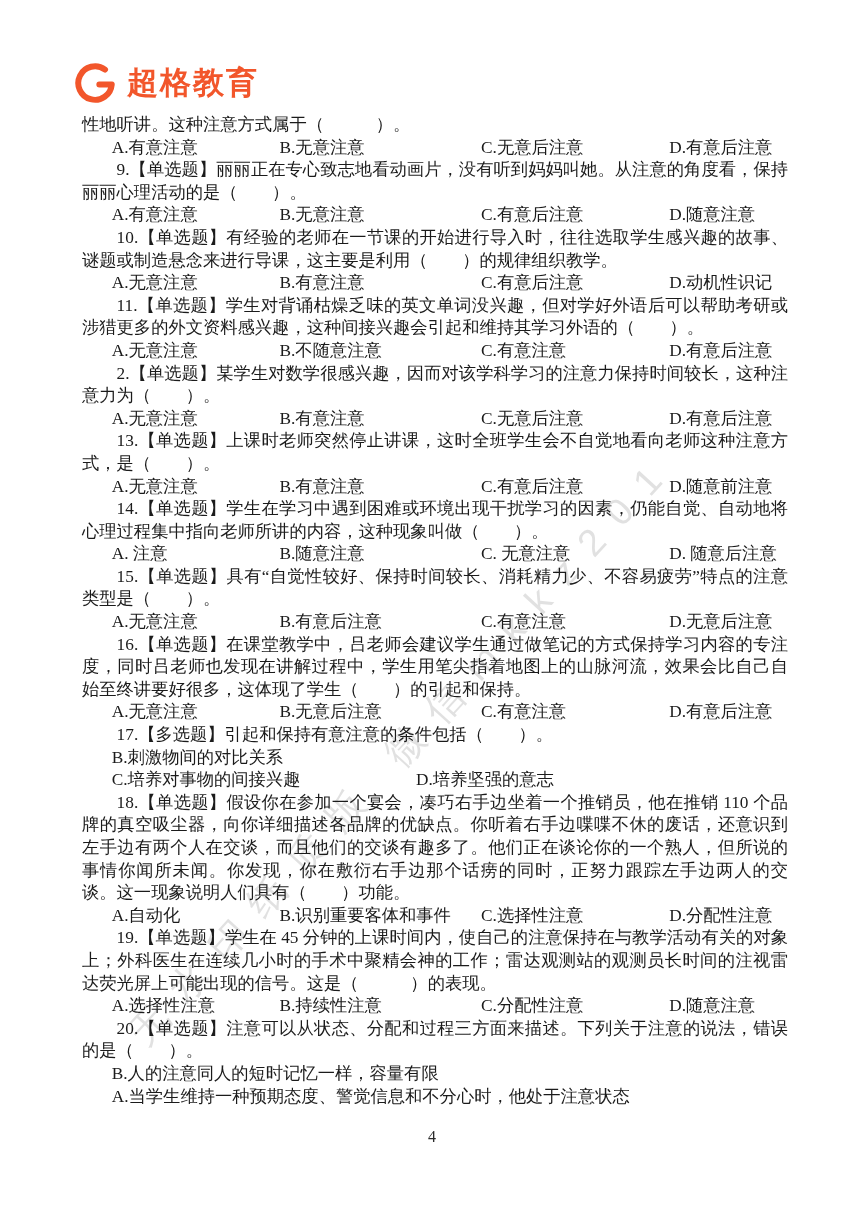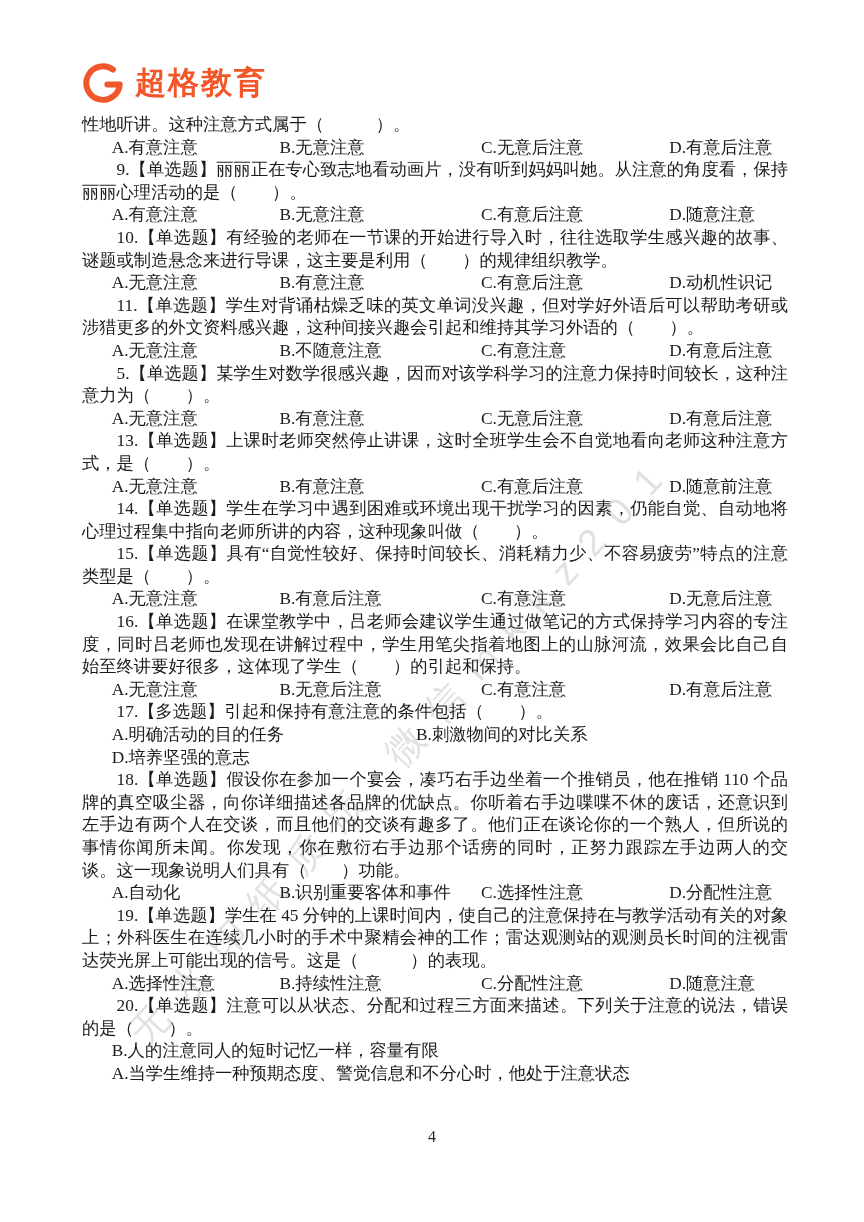--- a/index.html
+++ b/index.html
@@ -13,21 +13,21 @@
   
   .wm{
     position:absolute;left:118px;top:1022px;
     transform:rotate(-47.5deg);transform-origin:0 0;
     font-family:"Liberation Sans","DejaVu Sans",sans-serif;
     font-size:38px;letter-spacing:20px;white-space:nowrap;
     color:rgba(90,90,90,0.18);pointer-events:none;z-index:1;
   }
 
   
-  header{position:absolute;left:80px;top:60px;display:flex;align-items:center;gap:9px;z-index:2;}
+  header{position:absolute;left:72px;top:60px;display:flex;align-items:center;gap:9px;z-index:2;}
   .logo-icon{width:46px;height:46px;display:inline-block;}
   .brand{
     font-family:"Liberation Sans","DejaVu Sans",sans-serif;
     font-weight:bold;font-size:31px;letter-spacing:2px;line-height:46px;
   }
 
   
   .content{
     position:absolute;left:82px;top:114px;width:706px;z-index:2;
     font-size:17.3px;line-height:22.6px;text-align:justify;
@@ -96,39 +96,45 @@
       <section>
         <p class="stem indent">11.【单选题】学生对背诵枯燥乏味的英文单词没兴趣，但对学好外语后可以帮助考研或涉猎更多的外文资料感兴趣，这种间接兴趣会引起和维持其学习外语的（　　）。</p>
         <div class="option-row cols-4">
           <span class="option">A.无意注意</span>
           <span class="option">B.不随意注意</span>
           <span class="option">C.有意注意</span>
           <span class="option">D.有意后注意</span>
         </div>
       </section>
       <section>
-        <p class="stem indent">5.【单选题】某学生对数学很感兴趣，因而对该学科学习的注意力保持时间较长，这种注意力为（　　）。</p>
+        <p class="stem indent">2.【单选题】某学生对数学很感兴趣，因而对该学科学习的注意力保持时间较长，这种注意力为（　　）。</p>
         <div class="option-row cols-4">
           <span class="option">A.无意注意</span>
           <span class="option">B.有意注意</span>
           <span class="option">C.无意后注意</span>
           <span class="option">D.有意后注意</span>
         </div>
       </section>
       <section>
         <p class="stem indent">13.【单选题】上课时老师突然停止讲课，这时全班学生会不自觉地看向老师这种注意方式，是（　　）。</p>
         <div class="option-row cols-4">
           <span class="option">A.无意注意</span>
           <span class="option">B.有意注意</span>
           <span class="option">C.有意后注意</span>
           <span class="option">D.随意前注意</span>
         </div>
       </section>
       <section>
         <p class="stem indent">14.【单选题】学生在学习中遇到困难或环境出现干扰学习的因素，仍能自觉、自动地将心理过程集中指向老师所讲的内容，这种现象叫做（　　）。</p>
+        <div class="option-row cols-4">
+          <span class="option">A. 注意</span>
+          <span class="option">B.随意注意</span>
+          <span class="option">C. 无意注意</span>
+          <span class="option">D. 随意后注意</span>
+        </div>
       </section>
       <section>
         <p class="stem indent">15.【单选题】具有“自觉性较好、保持时间较长、消耗精力少、不容易疲劳”特点的注意类型是（　　）。</p>
         <div class="option-row cols-4">
           <span class="option">A.无意注意</span>
           <span class="option">B.有意后注意</span>
           <span class="option">C.有意注意</span>
           <span class="option">D.无意后注意</span>
         </div>
       </section>
@@ -137,24 +143,24 @@
         <div class="option-row cols-4">
           <span class="option">A.无意注意</span>
           <span class="option">B.无意后注意</span>
           <span class="option">C.有意注意</span>
           <span class="option">D.有意后注意</span>
         </div>
       </section>
       <section>
         <p class="stem indent">17.【多选题】引起和保持有意注意的条件包括（　　）。</p>
         <div class="option-row cols-2">
-          <span class="option">A.明确活动的目的任务</span>
           <span class="option">B.刺激物间的对比关系</span>
         </div>
         <div class="option-row cols-2">
+          <span class="option">C.培养对事物的间接兴趣</span>
           <span class="option">D.培养坚强的意志</span>
         </div>
       </section>
       <section>
         <p class="stem indent">18.【单选题】假设你在参加一个宴会，凑巧右手边坐着一个推销员，他在推销 110 个品牌的真空吸尘器，向你详细描述各品牌的优缺点。你听着右手边喋喋不休的废话，还意识到左手边有两个人在交谈，而且他们的交谈有趣多了。他们正在谈论你的一个熟人，但所说的事情你闻所未闻。你发现，你在敷衍右手边那个话痨的同时，正努力跟踪左手边两人的交谈。这一现象说明人们具有（　　）功能。</p>
         <div class="option-row cols-4">
           <span class="option">A.自动化</span>
           <span class="option">B.识别重要客体和事件</span>
           <span class="option">C.选择性注意</span>
           <span class="option">D.分配性注意</span>

